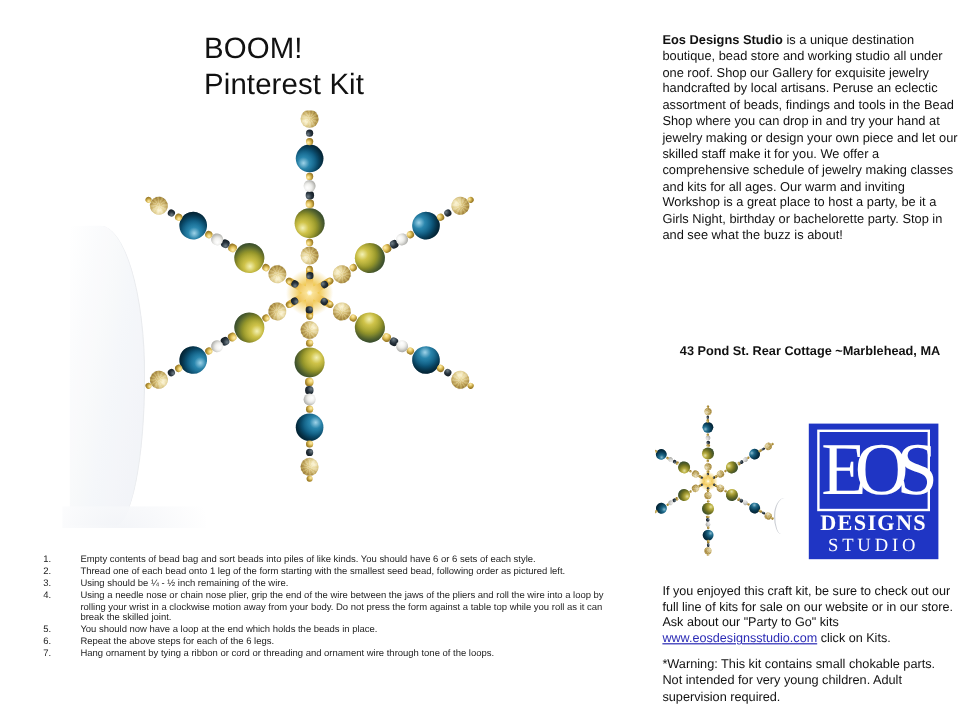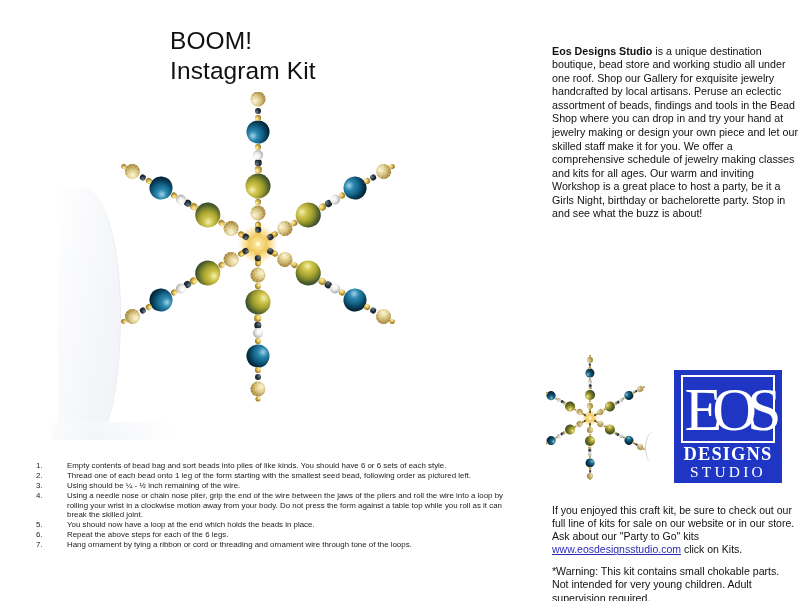--- a/index.html
+++ b/index.html
@@ -158,21 +158,21 @@
   }
   .step-text {
     flex: 1 1 auto;
     padding-left: 23px;
   }
 
   
   #right-column {
     position: absolute;
     left: 552px;
-    top: 17px;
+    top: 0;
     width: 248px;
     height: 433px;
   }
   #about-paragraph {
     position: absolute;
     left: 0;
     top: 17px;
     width: 246px;
     font-size: 10.7px;
     line-height: 13.55px;
@@ -314,21 +314,21 @@
     line-height: 13.5px;
     color: #111111;
   }
 </style>
 </head>
 <body>
 
 <div id="left-column">
 
   <div id="kit-title">BOOM!
-Instagram Kit</div>
+Pinterest Kit</div>
 
   <div id="snowflake-photo">
     <div id="photo-shadow"></div>
     <div id="photo-shadow2"></div>
     <div class="flake" id="big-flake" style="left: 236px; top: 152px;">
         <div id="big-flake-core" style="position: absolute; left: 0px; top: 0px; width: 42px; height: 42px; border-radius: 50%; transform: translate(-50%, -50%); background: radial-gradient(circle, rgb(255, 255, 255) 0%, rgb(253, 240, 184) 8%, rgb(240, 200, 79) 24%, rgba(226, 170, 40, 0) 66%);"></div>
         <div class="leg" style="left: 0px; top: 0px; width: 170px; transform: rotate(-90deg);">
           <div style="position: absolute; left: 2px; top: 50%; width: 20px; height: 5.5px; margin-top: -2.75px; border-radius: 3px; background: linear-gradient(90deg, rgb(251, 228, 154) 0%, rgb(237, 194, 87) 45%, rgb(203, 154, 38) 100%);"></div>
           <div class="bead b-dark" style="width: 5.5px; height: 5.5px; left: 14px;"></div>
           <div class="bead b-gold" style="width: 5px; height: 5px; left: 20px;"></div>
@@ -488,20 +488,21 @@
       </div>
     </div>
 </div>
 
 <div id="right-column">
 
   <p id="about-paragraph"><b>Eos Designs Studio</b><span> is a unique destination boutique, bead store and working studio all under one roof.  Shop our Gallery for exquisite jewelry handcrafted by local artisans.  Peruse an eclectic assortment of beads, findings and tools in the Bead Shop where you can drop in and try your hand at jewelry making or design your own piece and let our skilled staff make it for you.  We offer a comprehensive schedule of jewelry making classes and kits for all ages.  Our warm and inviting Workshop is a great place to host a party, be it a Girls Night, birthday or bachelorette party.  Stop in and see what the buzz is about!</span></p>
 
 
   <div id="address-block">
+    <span id="address-line">43 Pond St. Rear Cottage ~Marblehead, MA</span>
   </div>
 
   <div id="mini-snowflake-photo">
     <div class="flake" id="mini-flake" style="left: 44px; top: 66px;">
         <div id="mini-flake-core" style="position: absolute; left: 0px; top: 0px; width: 16.8px; height: 16.8px; border-radius: 50%; transform: translate(-50%, -50%); background: radial-gradient(circle, rgb(255, 255, 255) 0%, rgb(253, 240, 184) 8%, rgb(240, 200, 79) 24%, rgba(226, 170, 40, 0) 66%);"></div>
         <div class="leg" style="left: 0px; top: 0px; width: 68px; transform: rotate(-90deg);">
           <div style="position: absolute; left: 0.8px; top: 50%; width: 8px; height: 2.2px; margin-top: -1.1px; border-radius: 1.2px; background: linear-gradient(90deg, rgb(251, 228, 154) 0%, rgb(237, 194, 87) 45%, rgb(203, 154, 38) 100%);"></div>
           <div class="bead b-dark" style="width: 2.2px; height: 2.2px; left: 5.6px;"></div>
           <div class="bead b-gold" style="width: 2px; height: 2px; left: 8px;"></div>
           <div class="bead b-amber" style="width: 6px; height: 6px; left: 12.4px;">

